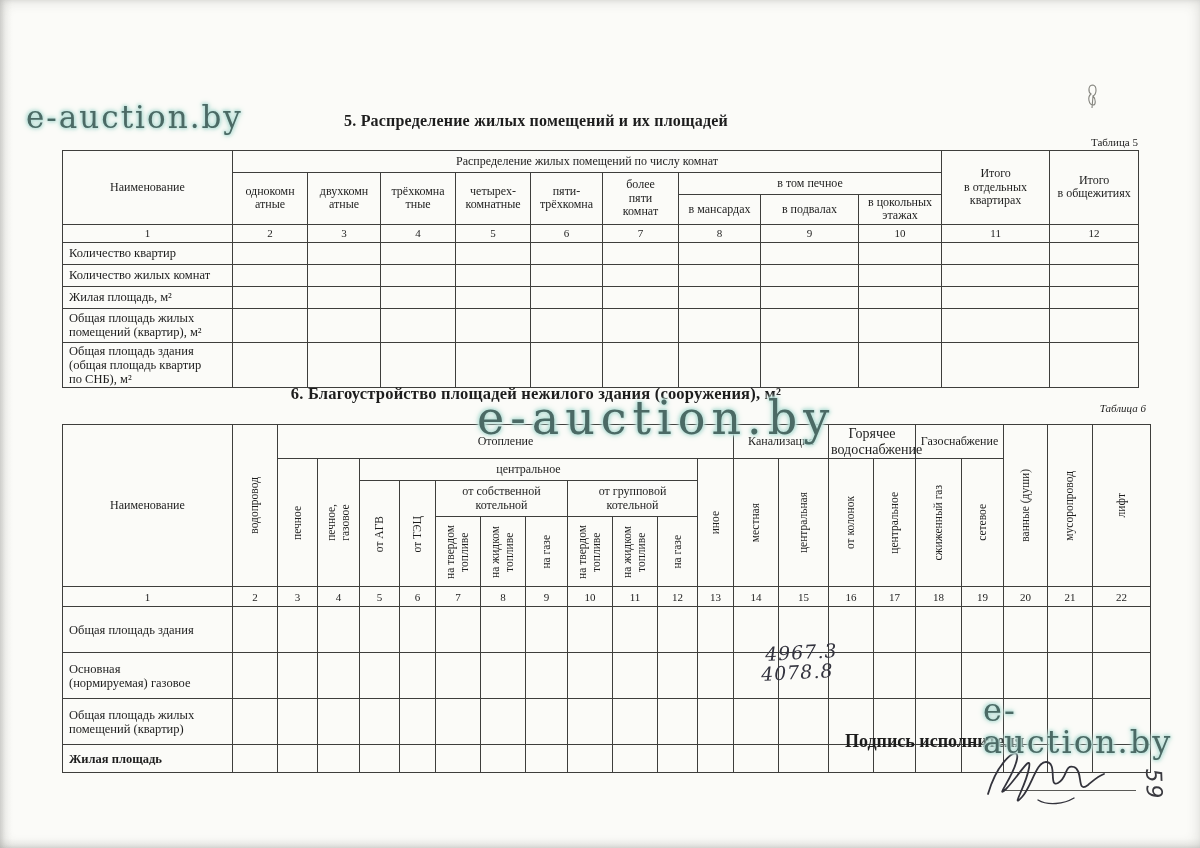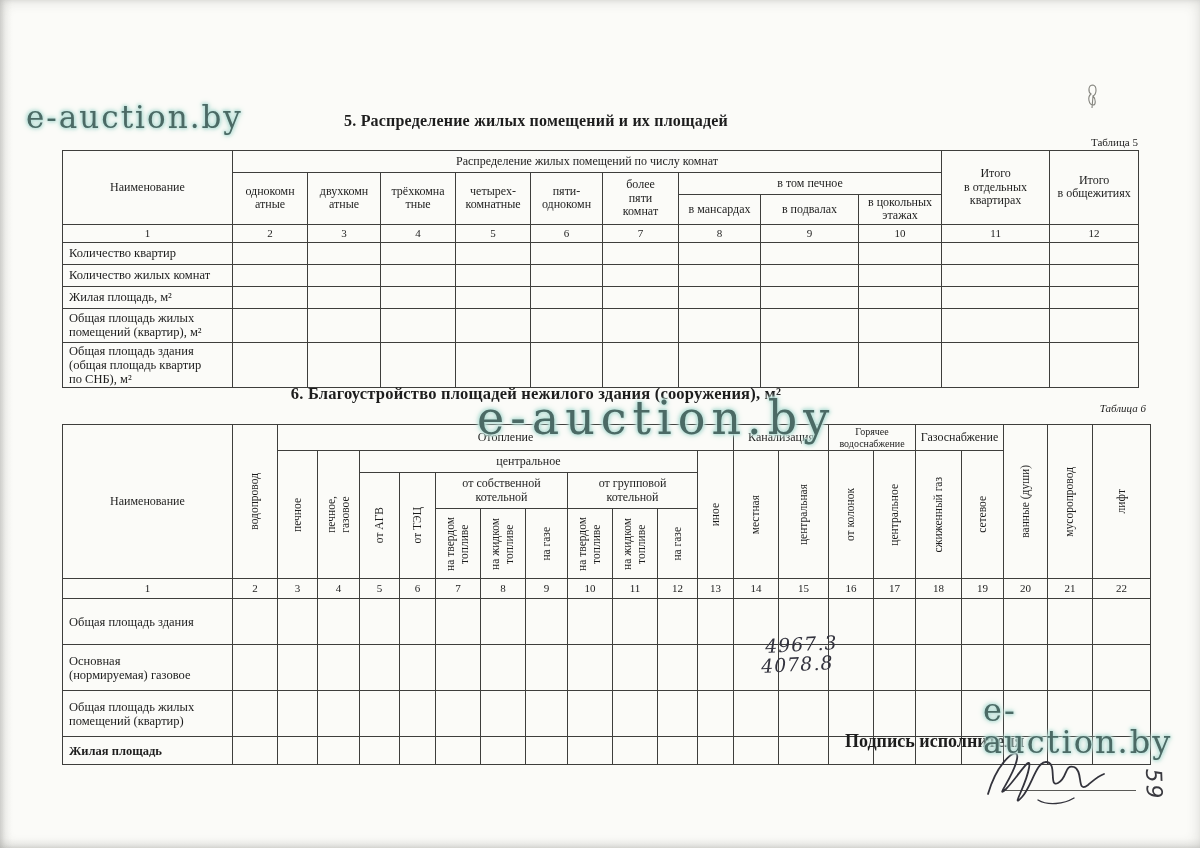--- a/index.html
+++ b/index.html
@@ -117,21 +117,21 @@
   <tr style="height:22px">
     <th rowspan="2">однокомн
 атные</th>
     <th rowspan="2">двухкомн
 атные</th>
     <th rowspan="2">трёхкомна
 тные</th>
     <th rowspan="2">четырех-
 комнатные</th>
     <th rowspan="2">пяти-
-однокомн</th>
+трёхкомна</th>
     <th rowspan="2">более
 пяти
 комнат</th>
     <th colspan="3">в том печное</th>
   </tr>
   <tr style="height:24px">
     <th>в мансардах</th>
     <th>в подвалах</th>
     <th>в цокольных
 этажах</th>
@@ -255,21 +255,21 @@
         <col style="width:44px">
     <col style="width:45px">
         <col style="width:58px">
   </colgroup>
   <tbody>
         <tr style="height:26px">
     <th rowspan="4">Наименование</th>
     <th rowspan="4"><div class="rot">водопровод</div></th>
     <th colspan="11">Отопление</th>
     <th colspan="2">Канализация</th>
-    <th colspan="2" style="font-size:10px">Горячее
+    <th colspan="2" style="font-size:14px">Горячее
 водоснабжение</th>
     <th colspan="2">Газоснабжение</th>
     <th rowspan="4"><div class="rot">ванные (души)</div></th>
     <th rowspan="4"><div class="rot">мусоропровод</div></th>
     <th rowspan="4"><div class="rot">лифт</div></th>
   </tr>
   <tr style="height:22px">
     <th rowspan="3"><div class="rot">печное</div></th>
     <th rowspan="3"><div class="rot">печное,
 газовое</div></th>

